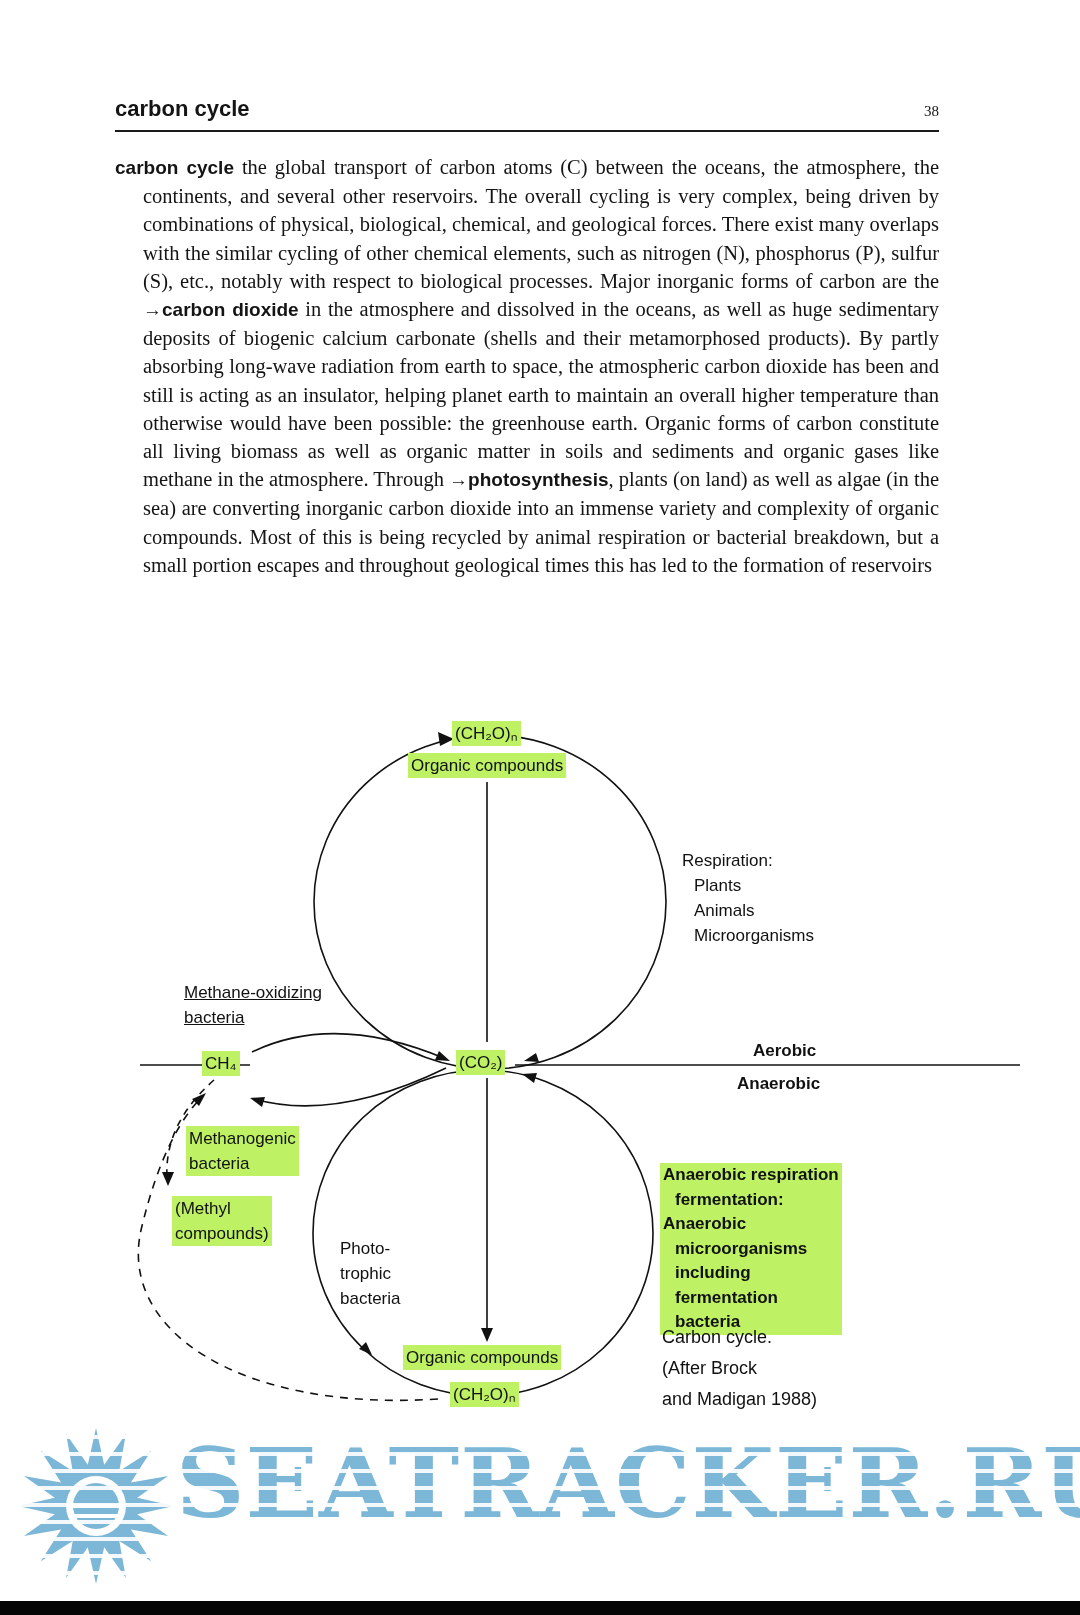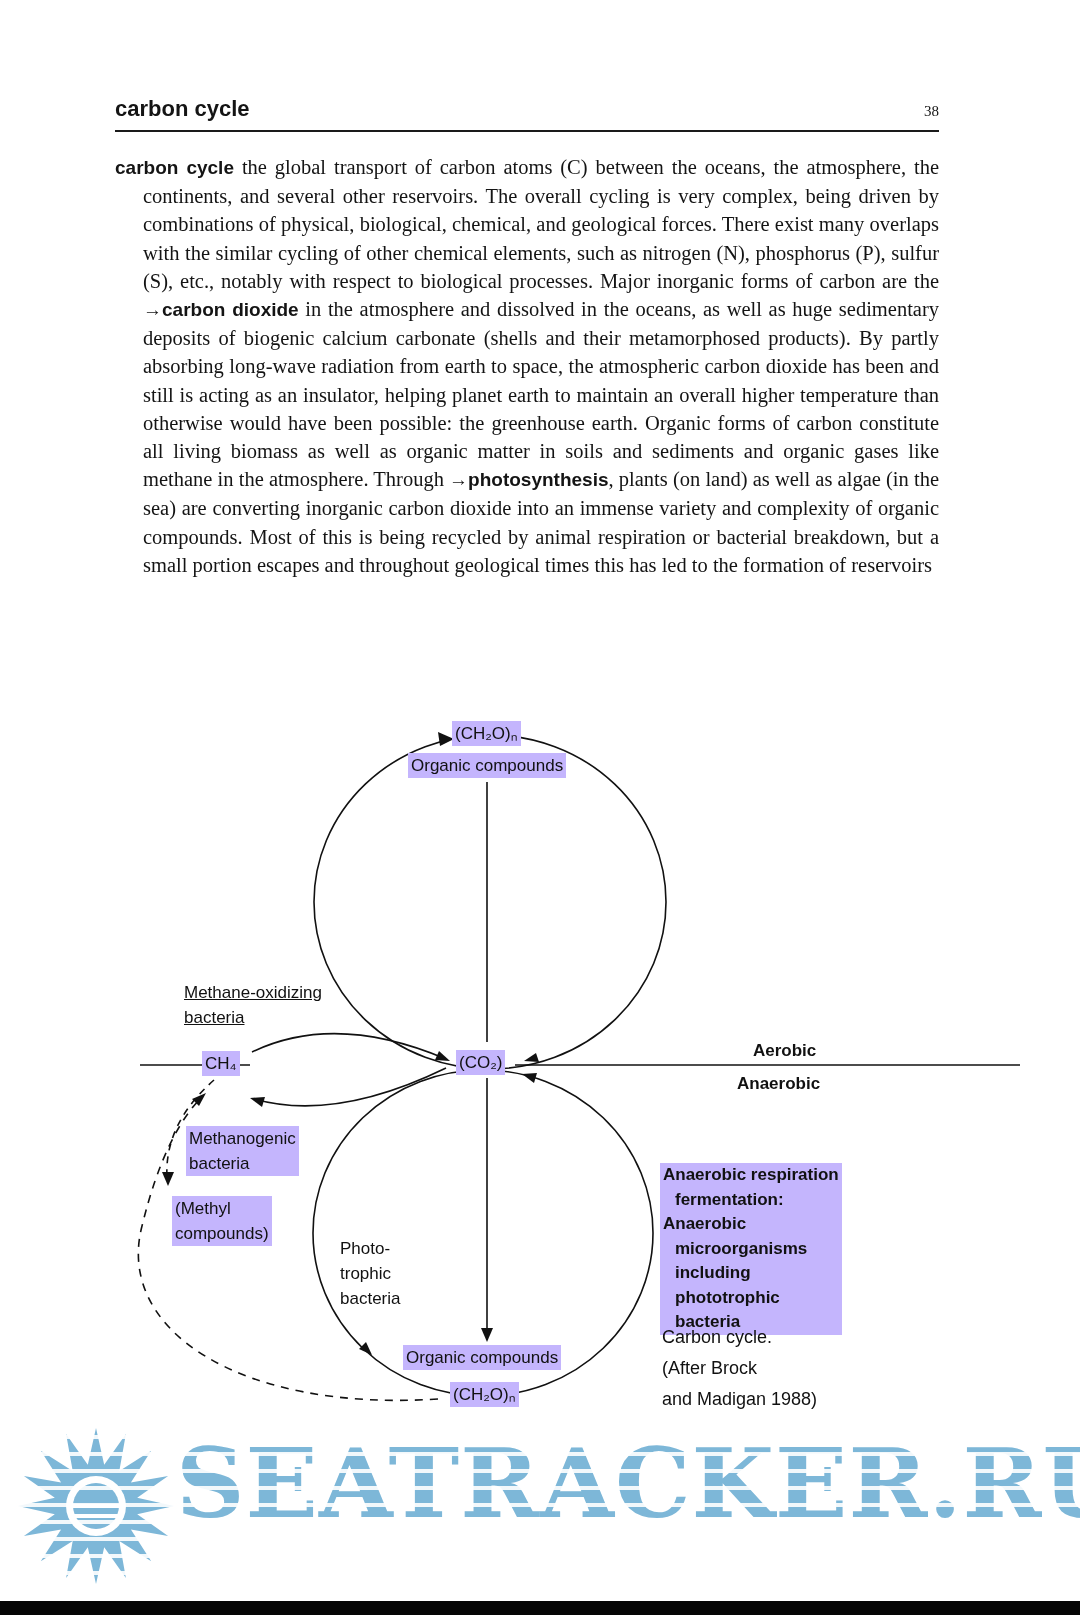--- a/index.html
+++ b/index.html
@@ -30,21 +30,21 @@
   .entry .term, .entry .xref {
     font-family:"Liberation Sans", sans-serif; font-weight:700; font-size:19px;
   }
   
   .diagram-svg { position:absolute; left:0; top:700px; z-index:1; }
   .dlab {
     position:absolute; z-index:2;
     font-family:"Liberation Sans", sans-serif; font-size:17px; color:#111;
     line-height:25px; white-space:nowrap;
   }
-  .mask { background:#c4b5fd; padding:0 3px; }
+  .mask { background:#bef264; padding:0 3px; }
   .b { font-weight:700; }
   .ind { padding-left:12px; }
   .caption { font-size:18px; line-height:31px; }
   
   .watermark { position:absolute; left:0; top:1422px; width:1080px; height:178px; z-index:3; }
   .wm-text {
     position:absolute; left:176px; top:6px;
     font-family:"DejaVu Serif", serif; font-weight:700; font-size:95px;
     letter-spacing:1px; color:#7db7d8; white-space:nowrap;
   }
@@ -93,20 +93,26 @@
       <polygon points="250,1098 265,1097 262,1107"></polygon>
       <polygon points="168,1186 162,1172 174,1172"></polygon>
       <polygon points="206,1093 199,1106 192,1099"></polygon>
     </g>
   </svg>
 
   <div class="dlab mask" style="left:452px; top:721px;">(CH₂O)ₙ</div>
   <div class="dlab mask" style="left:408px; top:753px;">Organic compounds</div>
 
 
+  <div class="dlab" style="left:682px; top:848px;">
+    <div>Respiration:</div>
+    <div class="ind">Plants</div>
+    <div class="ind">Animals</div>
+    <div class="ind">Microorganisms</div>
+  </div>
 
   <div class="dlab" style="left:184px; top:980px;text-decoration:underline;">
     <div>Methane-oxidizing</div>
     <div>bacteria</div>
   </div>
 
   <div class="dlab mask" style="left:202px; top:1051px;">CH₄</div>
   <div class="dlab mask" style="left:456px; top:1050px;">(CO₂)</div>
 
   <div class="dlab b" style="left:737px; top:1038px;margin-left:16px;">Aerobic</div>
@@ -127,21 +133,21 @@
     <div>trophic</div>
     <div>bacteria</div>
   </div>
 
   <div class="dlab mask" style="left:660px; top:1163px; line-height:24.5px;font-weight:bold;">
     <div>Anaerobic respiration</div>
     <div class="ind">fermentation:</div>
     <div>Anaerobic</div>
     <div class="ind">microorganisms</div>
     <div class="ind">including</div>
-    <div class="ind">phototrophic</div>
+    <div class="ind">fermentation</div>
     <div class="ind">bacteria</div>
   </div>
 
   <div class="dlab mask" style="left:403px; top:1345px;">Organic compounds</div>
   <div class="dlab mask" style="left:450px; top:1382px;">(CH₂O)ₙ</div>
 
   <div class="dlab caption" style="left:662px; top:1322px;">
     <div>Carbon cycle.</div>
     <div>(After Brock</div>
     <div>and Madigan 1988)</div>

